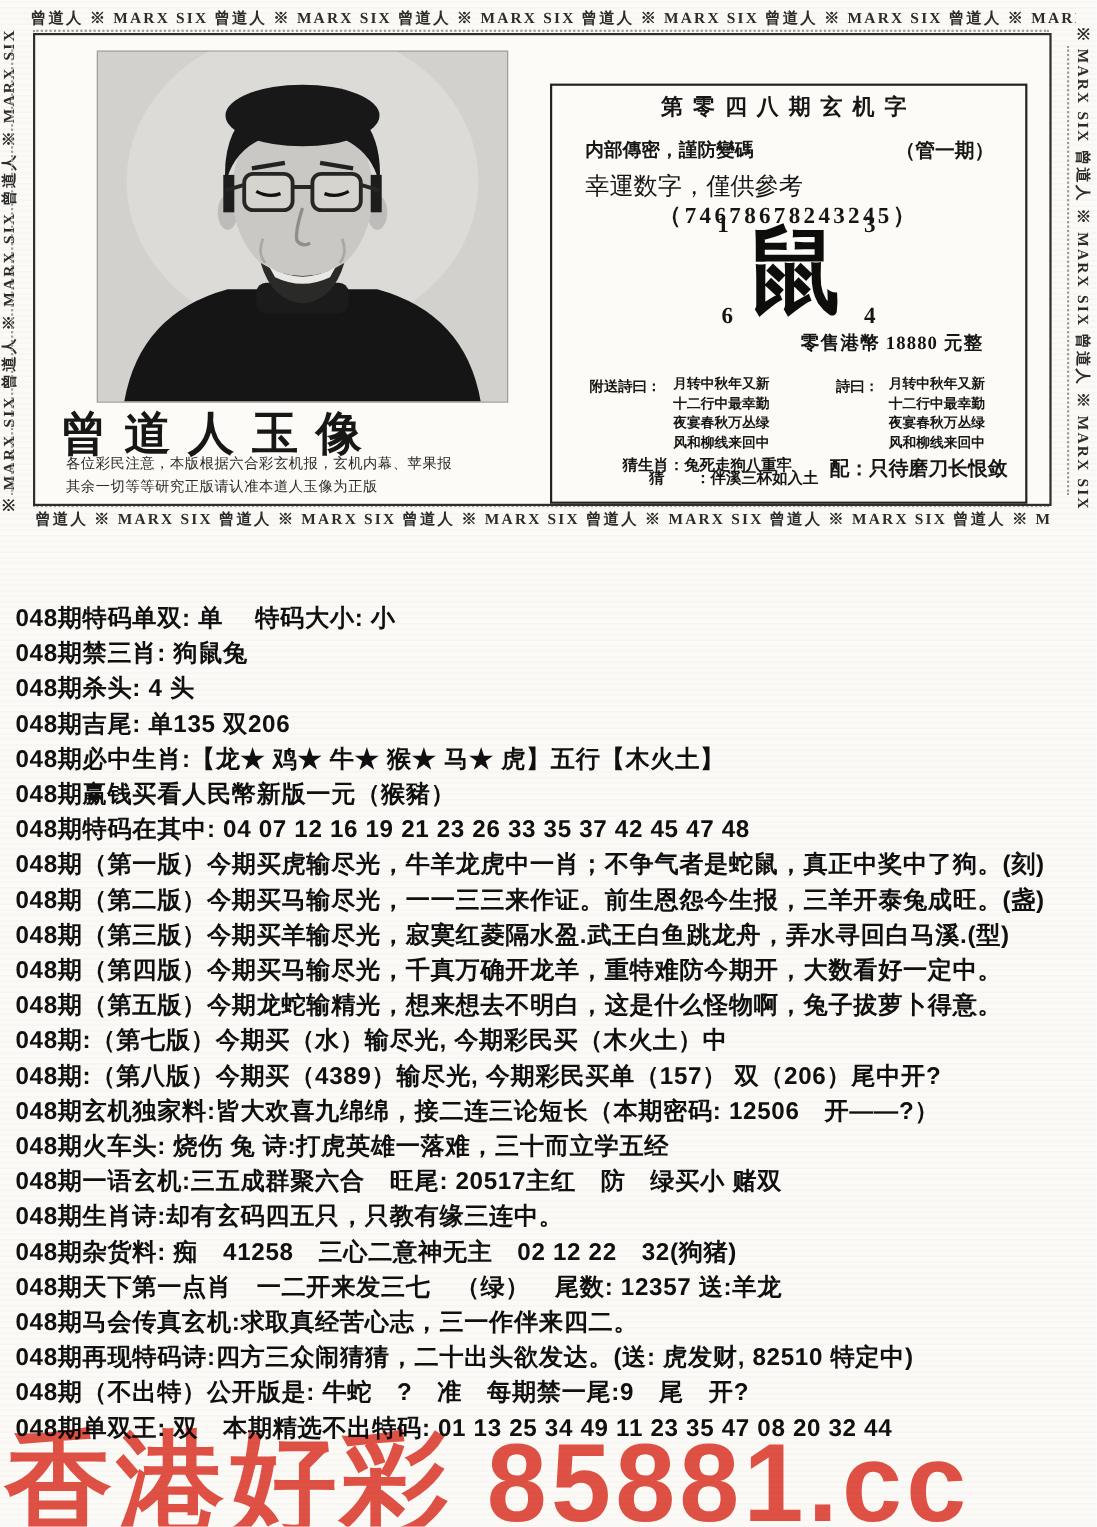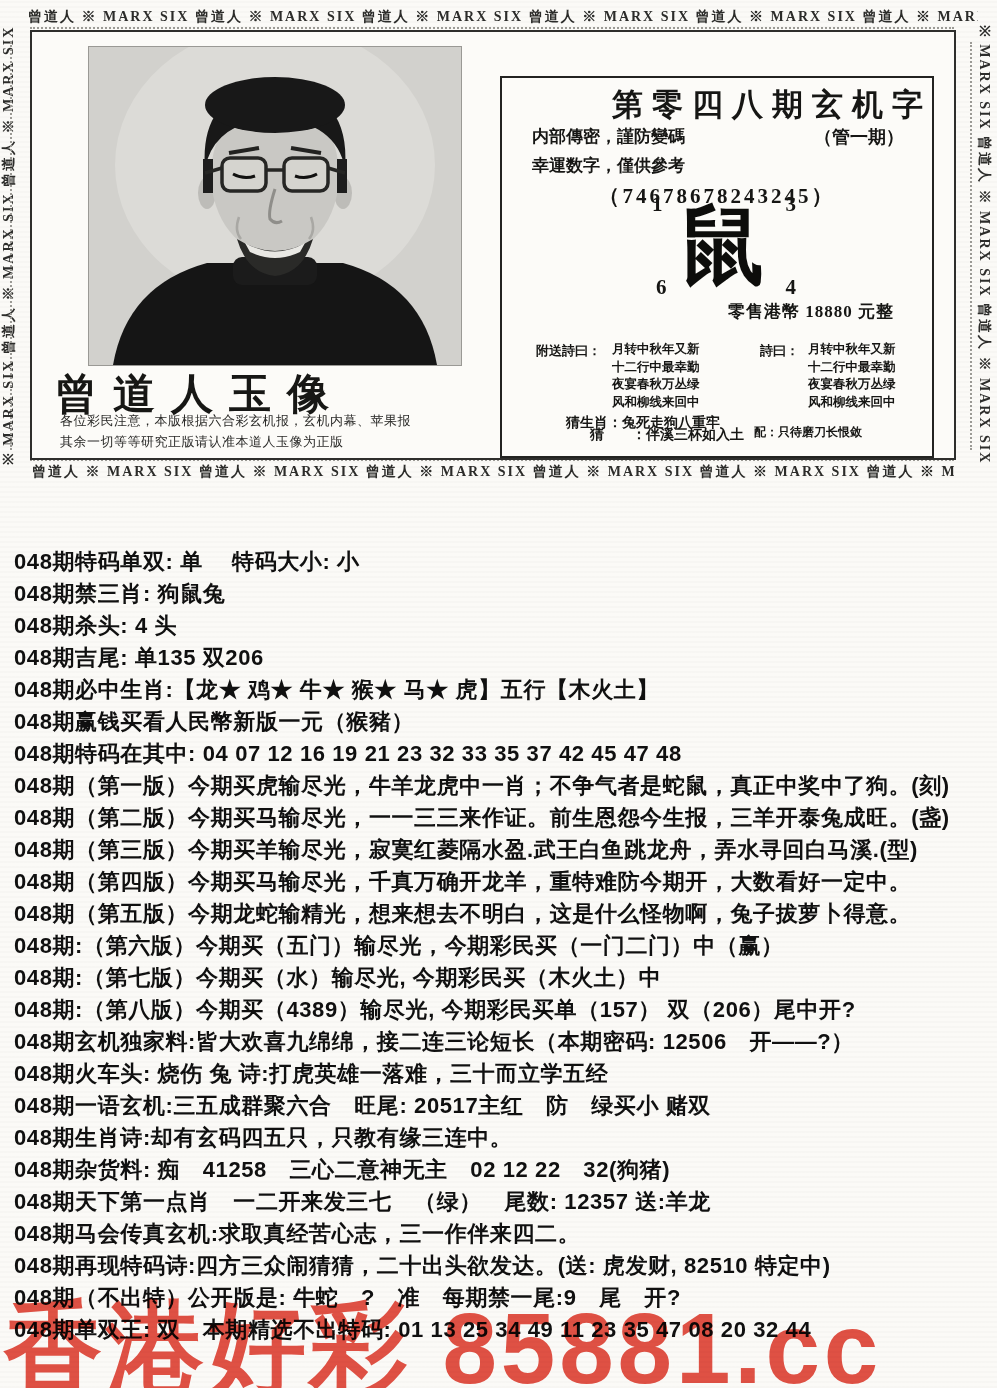--- a/index.html
+++ b/index.html
@@ -35,41 +35,41 @@
     letter-spacing:16px;color:#171715;white-space:nowrap;}
   .note{position:absolute;left:60px;width:420px;
     font-family:"Liberation Serif",serif;font-size:13px;color:#2a2a28;
     letter-spacing:0.5px;white-space:nowrap;}
   .note1{top:412px;} .note2{top:433px;}
 
   
   .mbox{position:absolute;left:500px;top:76px;width:430px;height:378px;
     border:2px solid #232321;background:#fcfbf8;
     font-family:"Liberation Serif",serif;color:#161614;}
-  .mbox .title{position:absolute;left:0;top:6px;width:100%;text-align:right;
-    font-size:31px;font-weight:700;letter-spacing:9px;white-space:nowrap;}
+  .mbox .title{position:absolute;left:0;top:6px;width:100%;text-align:center;
+    font-size:20px;font-weight:700;letter-spacing:9px;white-space:nowrap;}
   .mbox .row1l{position:absolute;left:30px;top:47px;font-size:17px;font-weight:700;text-align:center;}
   .mbox .row1r{position:absolute;right:28px;top:47px;font-size:18px;font-weight:700;}
-  .mbox .row2{position:absolute;left:30px;top:76px;font-size:17px;font-weight:700;}
+  .mbox .row2{position:absolute;left:30px;top:76px;font-size:22px;font-weight:400;}
   .mbox .nums{position:absolute;left:0;top:104px;width:100%;text-align:center;
     font-size:21px;font-weight:700;letter-spacing:3px;}
   .zodiac{position:absolute;left:130px;top:118px;width:180px;height:100px;}
   .zodiac .big{position:absolute;left:0;top:0;width:100%;height:100px;line-height:100px;
     text-align:center;font-size:86px;font-weight:700;color:#0d0d0b;}
   .zodiac .corner{position:absolute;font-size:21px;font-weight:700;}
   .c-tl{left:20px;top:-4px;} .c-tr{right:16px;top:-4px;}
   .c-bl{left:24px;bottom:-4px;} .c-br{right:16px;bottom:-4px;}
   .price{position:absolute;right:38px;top:222px;font-size:17px;font-weight:700;letter-spacing:1px;}
   .poem-label{position:absolute;font-size:13px;font-weight:700;}
   .pl-left{left:34px;top:264px;} .pl-right{left:258px;top:264px;}
   .poem{position:absolute;font-size:12.5px;font-weight:700;line-height:17.5px;}
   .poem-left{left:110px;top:263px;} .poem-right{left:306px;top:263px;}
   .guess1{position:absolute;left:64px;top:336px;font-size:14px;font-weight:700;}
   .guess2{position:absolute;left:88px;top:348px;font-size:14px;font-weight:700;}
-  .pair{position:absolute;left:252px;top:336px;font-size:12px;font-weight:700;margin-top:10px;}
+  .pair{position:absolute;left:252px;top:336px;font-size:18px;font-weight:700;}
 
   
   .content{position:absolute;left:14px;top:546px;width:980px;}
   .content-line{height:32px;line-height:32px;white-space:pre;
     font-size:22px;font-weight:600;letter-spacing:0.6px;color:#101010;}
 
   
   .watermark{position:absolute;left:4px;top:1282px;white-space:nowrap;
     font-size:101px;font-weight:700;letter-spacing:4px;
     color:#e03a2c;opacity:0.88;mix-blend-mode:multiply;
@@ -158,27 +158,26 @@
     <div class="pair">配：只待磨刀长恨敛</div>
   </div>
 
   <div class="content">
       <div class="content-line">048期特码单双: 单　 特码大小: 小</div>
       <div class="content-line">048期禁三肖: 狗鼠兔</div>
       <div class="content-line">048期杀头: 4 头</div>
       <div class="content-line">048期吉尾: 单135 双206</div>
       <div class="content-line">048期必中生肖:【龙★ 鸡★ 牛★ 猴★ 马★ 虎】五行【木火土】</div>
       <div class="content-line">048期赢钱买看人民幣新版一元（猴豬）</div>
-      <div class="content-line">048期特码在其中: 04 07 12 16 19 21 23 32 33 35 37 42 45 47 48</div>
+      <div class="content-line">048期特码在其中: 04 07 12 16 19 21 23 26 33 35 37 42 45 47 48</div>
       <div class="content-line">048期（第一版）今期买虎输尽光，牛羊龙虎中一肖；不争气者是蛇鼠，真正中奖中了狗。(刻)</div>
       <div class="content-line">048期（第二版）今期买马输尽光，一一三三来作证。前生恩怨今生报，三羊开泰兔成旺。(盏)</div>
       <div class="content-line">048期（第三版）今期买羊输尽光，寂寞红菱隔水盈.武王白鱼跳龙舟，弄水寻回白马溪.(型)</div>
       <div class="content-line">048期（第四版）今期买马输尽光，千真万确开龙羊，重特难防今期开，大数看好一定中。</div>
       <div class="content-line">048期（第五版）今期龙蛇输精光，想来想去不明白，这是什么怪物啊，兔子拔萝卜得意。</div>
-      <div class="content-line">048期:（第六版）今期买（五门）输尽光，今期彩民买（一门二门）中（赢）</div>
       <div class="content-line">048期:（第七版）今期买（水）输尽光, 今期彩民买（木火土）中</div>
       <div class="content-line">048期:（第八版）今期买（4389）输尽光, 今期彩民买单（157） 双（206）尾中开?</div>
       <div class="content-line">048期玄机独家料:皆大欢喜九绵绵，接二连三论短长（本期密码: 12506　开——?）</div>
       <div class="content-line">048期火车头: 烧伤 兔 诗:打虎英雄一落难，三十而立学五经</div>
       <div class="content-line">048期一语玄机:三五成群聚六合　旺尾: 20517主红　防　绿买小 赌双</div>
       <div class="content-line">048期生肖诗:却有玄码四五只，只教有缘三连中。</div>
       <div class="content-line">048期杂货料: 痴　41258　三心二意神无主　02 12 22　32(狗猪)</div>
       <div class="content-line">048期天下第一点肖　一二开来发三七　（绿）　尾数: 12357 送:羊龙</div>
       <div class="content-line">048期马会传真玄机:求取真经苦心志，三一作伴来四二。</div>
       <div class="content-line">048期再现特码诗:四方三众闹猜猜，二十出头欲发达。(送: 虎发财, 82510 特定中)</div>

